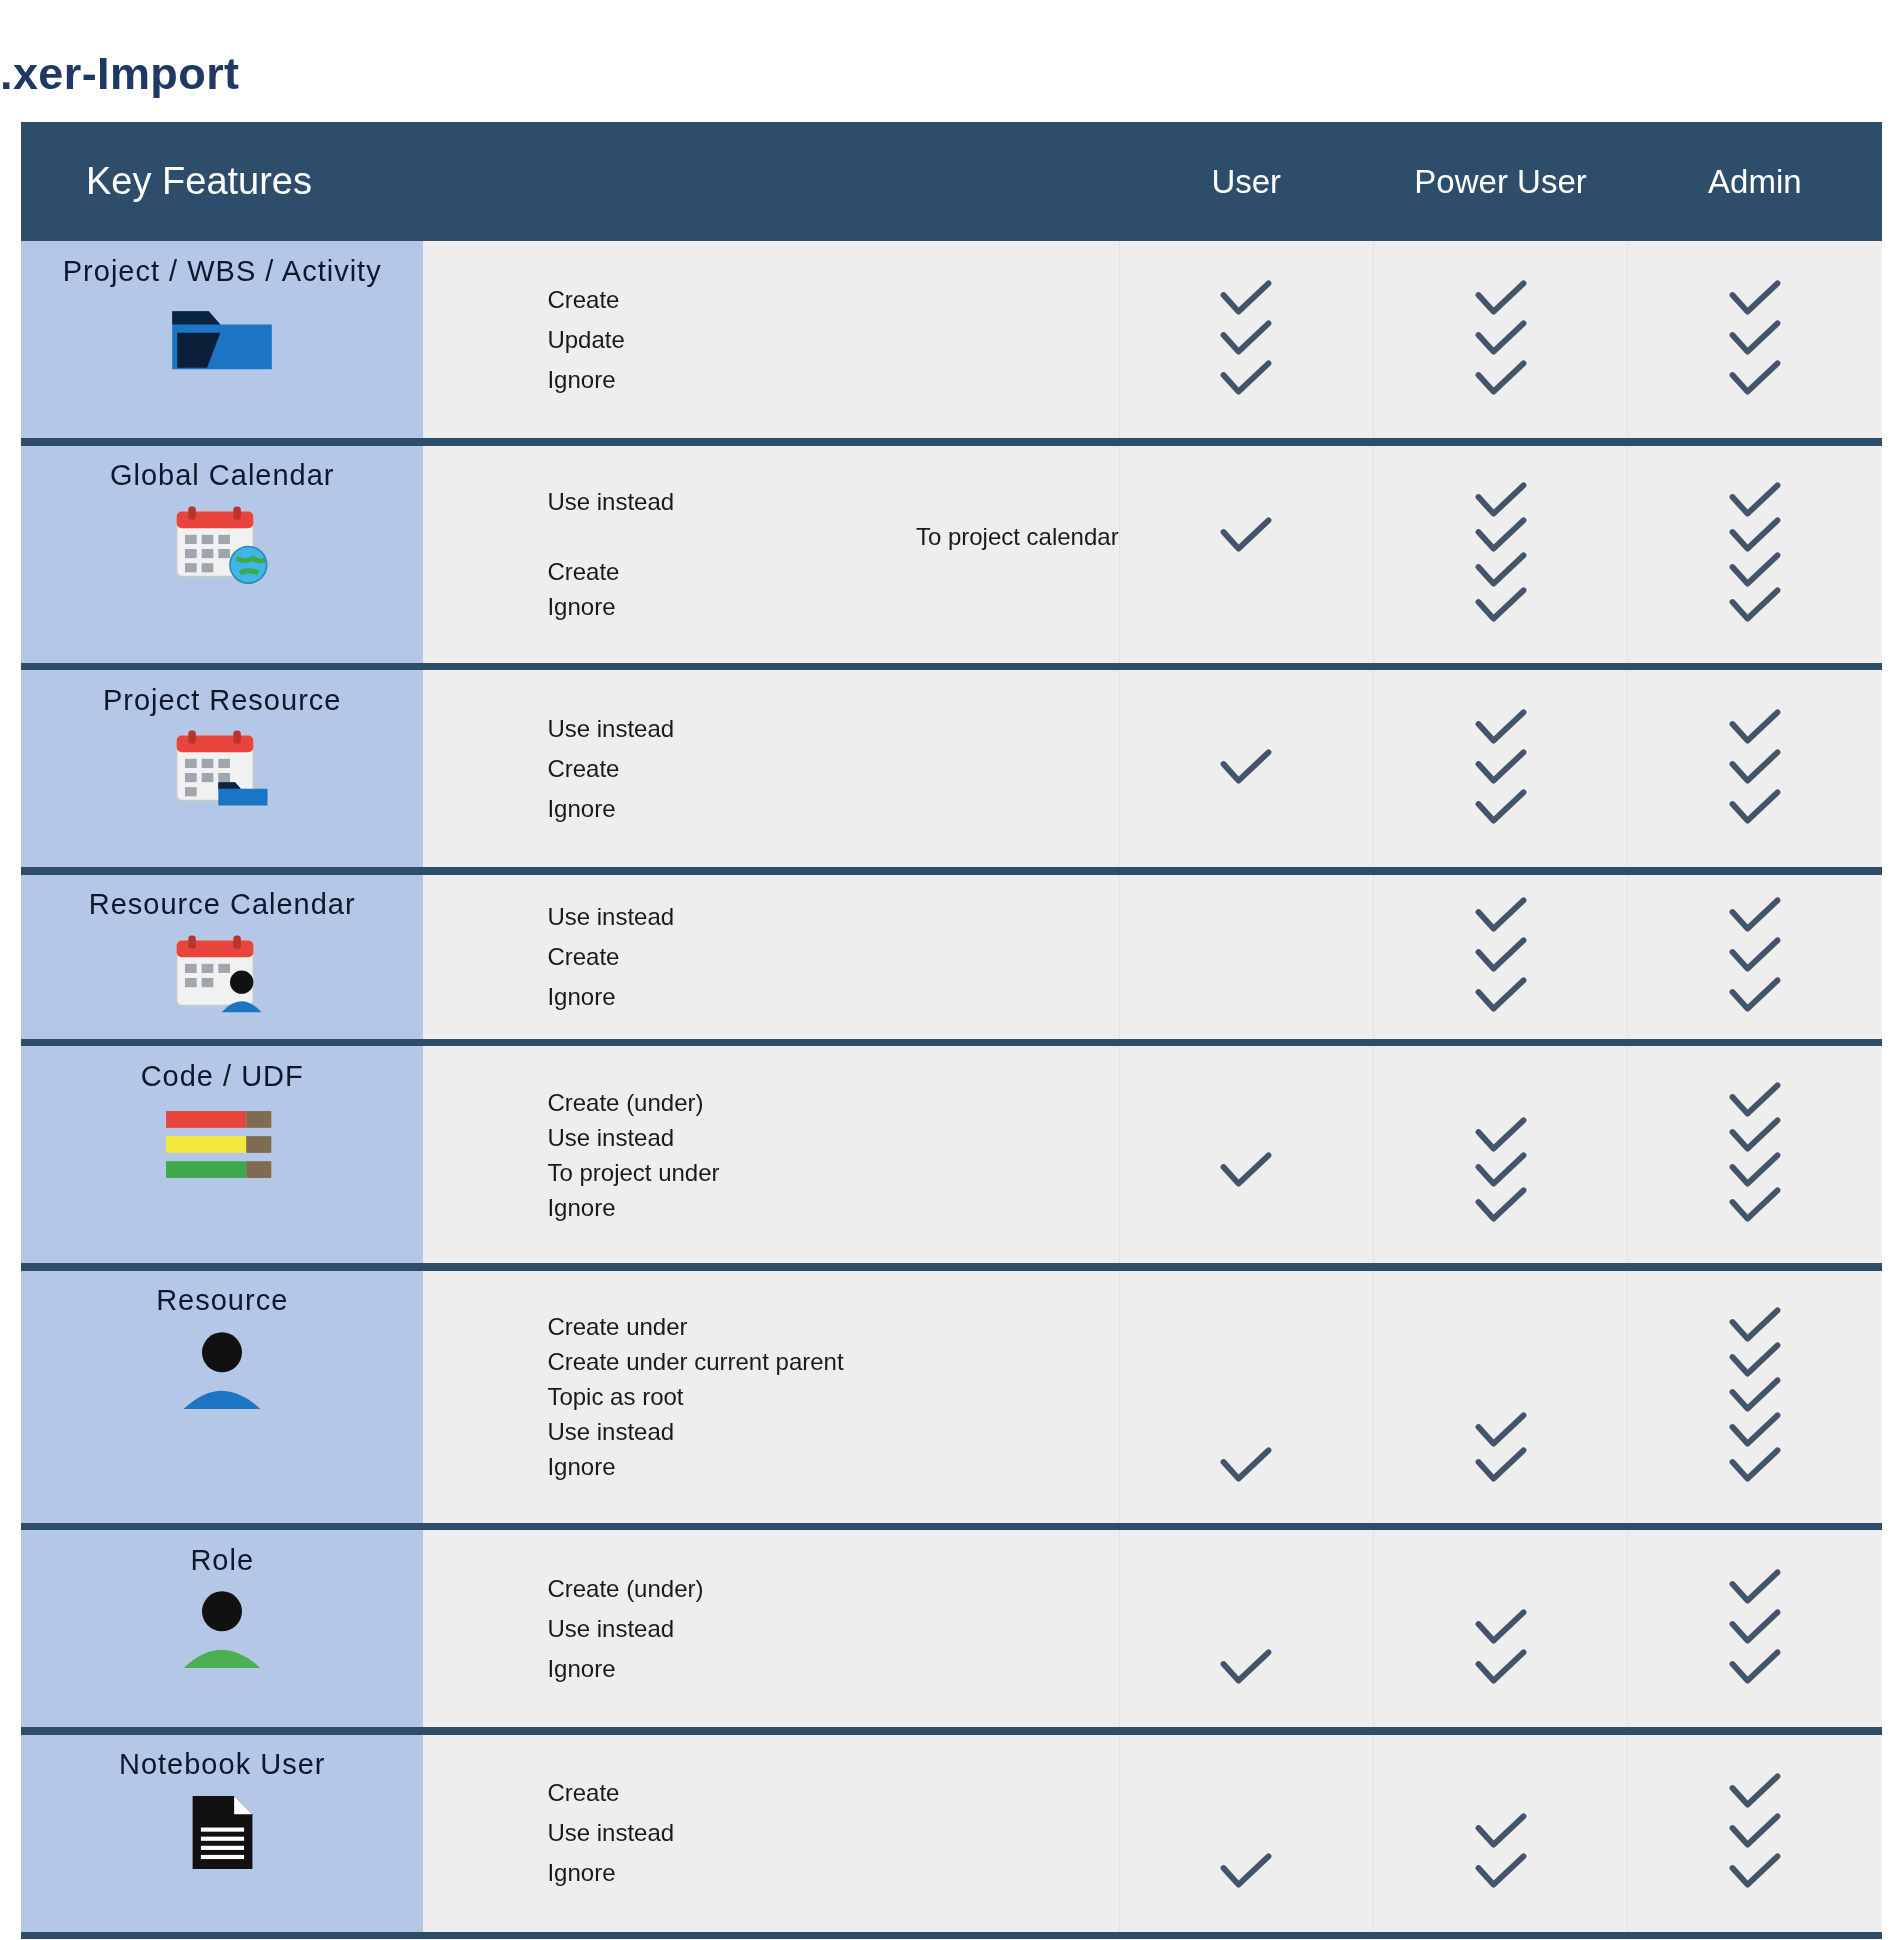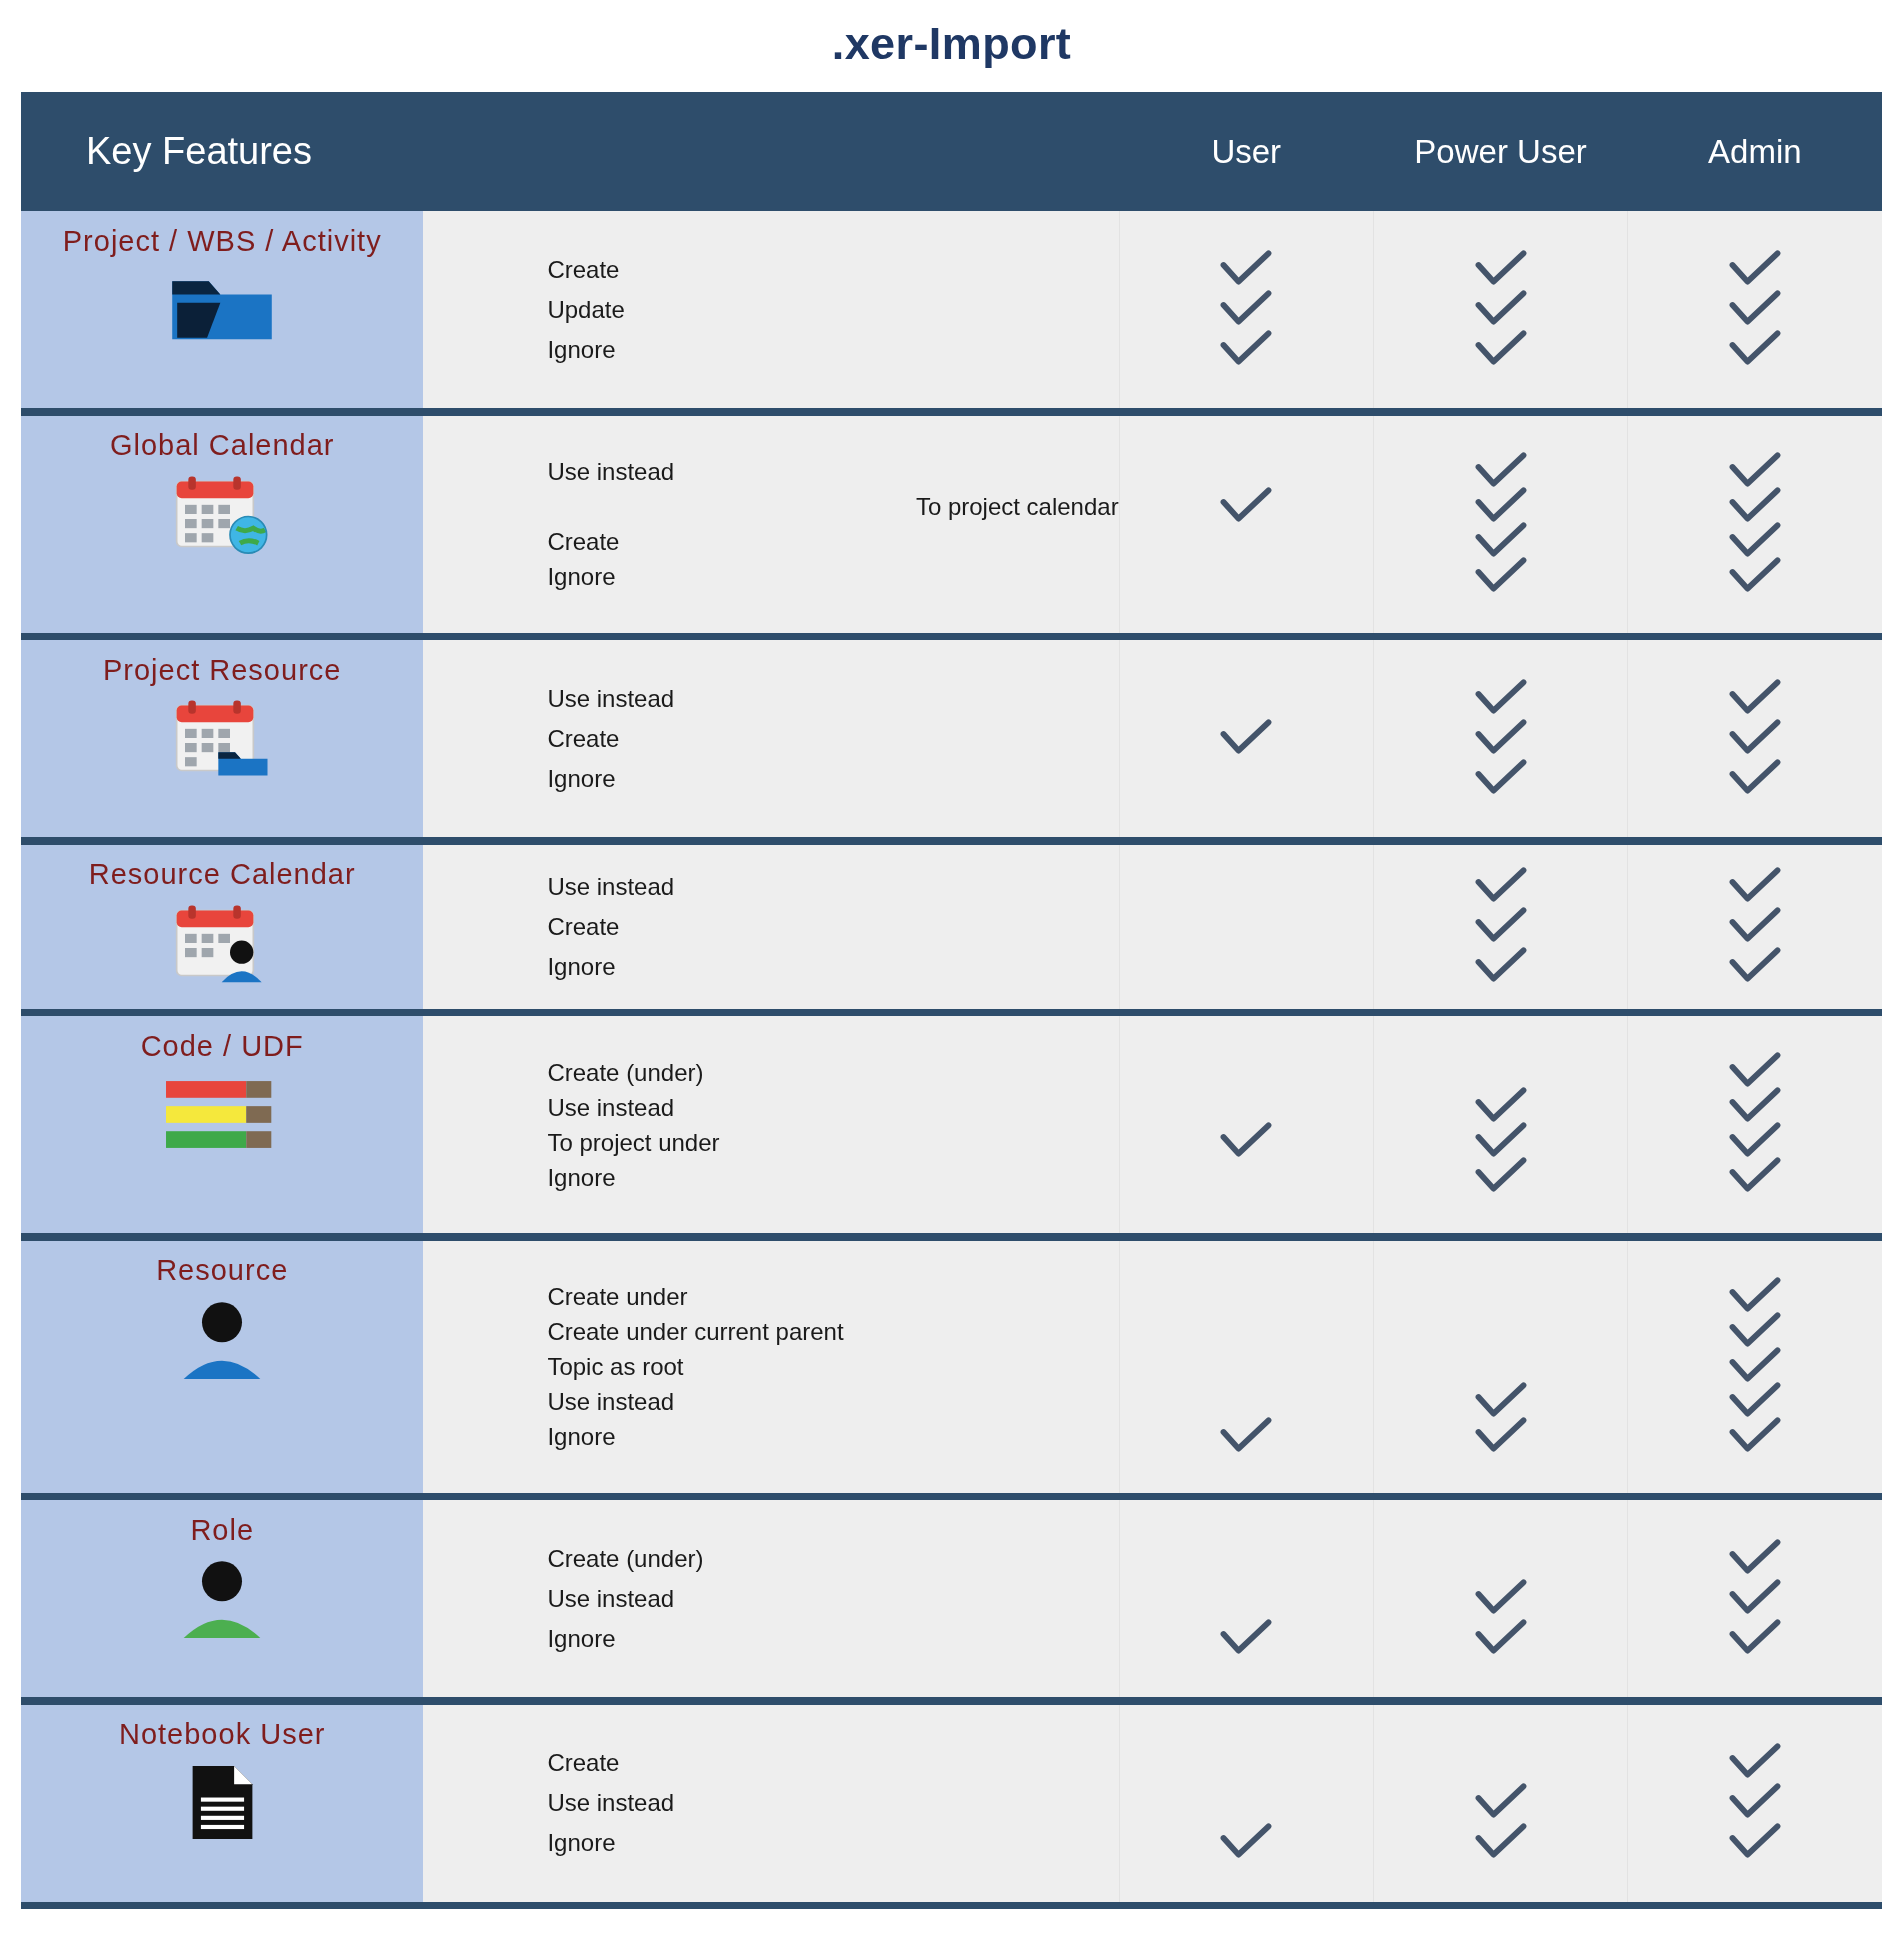--- a/index.html
+++ b/index.html
@@ -12,26 +12,27 @@
   #page {
     width: 1903px;
     min-height: 1940px;
     background: #ffffff;
     position: relative;
     overflow: hidden;
   }
 
   
   .page-title {
-    text-align: center;
+    text-align: left;
     font-size: 45px;
     font-weight: bold;
     color: #1f3864;
     padding: 18.4px 0 22px 0;
     letter-spacing: 0.4px;
+    margin-top: 30px;
   }
 
   
   .matrix {
     width: 1861px;
     margin: 0 auto;
     border-collapse: collapse;
     table-layout: fixed;
   }
   .matrix col.c-feature { width: 402px; }
@@ -71,21 +72,21 @@
   }
 
   td.feature-cell {
     background: #b4c7e7;
     text-align: center;
     padding: 13.4px 6.7px 18.4px 6.7px;
     vertical-align: top;
   }
   .feature-label {
     font-size: 29px;
-    color: #7f1d1d;
+    color: #0f172a;
     letter-spacing: 1px;
     white-space: nowrap;
   }
   .feature-icon {
     margin-top: 11.7px;
     height: 80px;
     display: flex;
     align-items: center;
     justify-content: center;
   }

